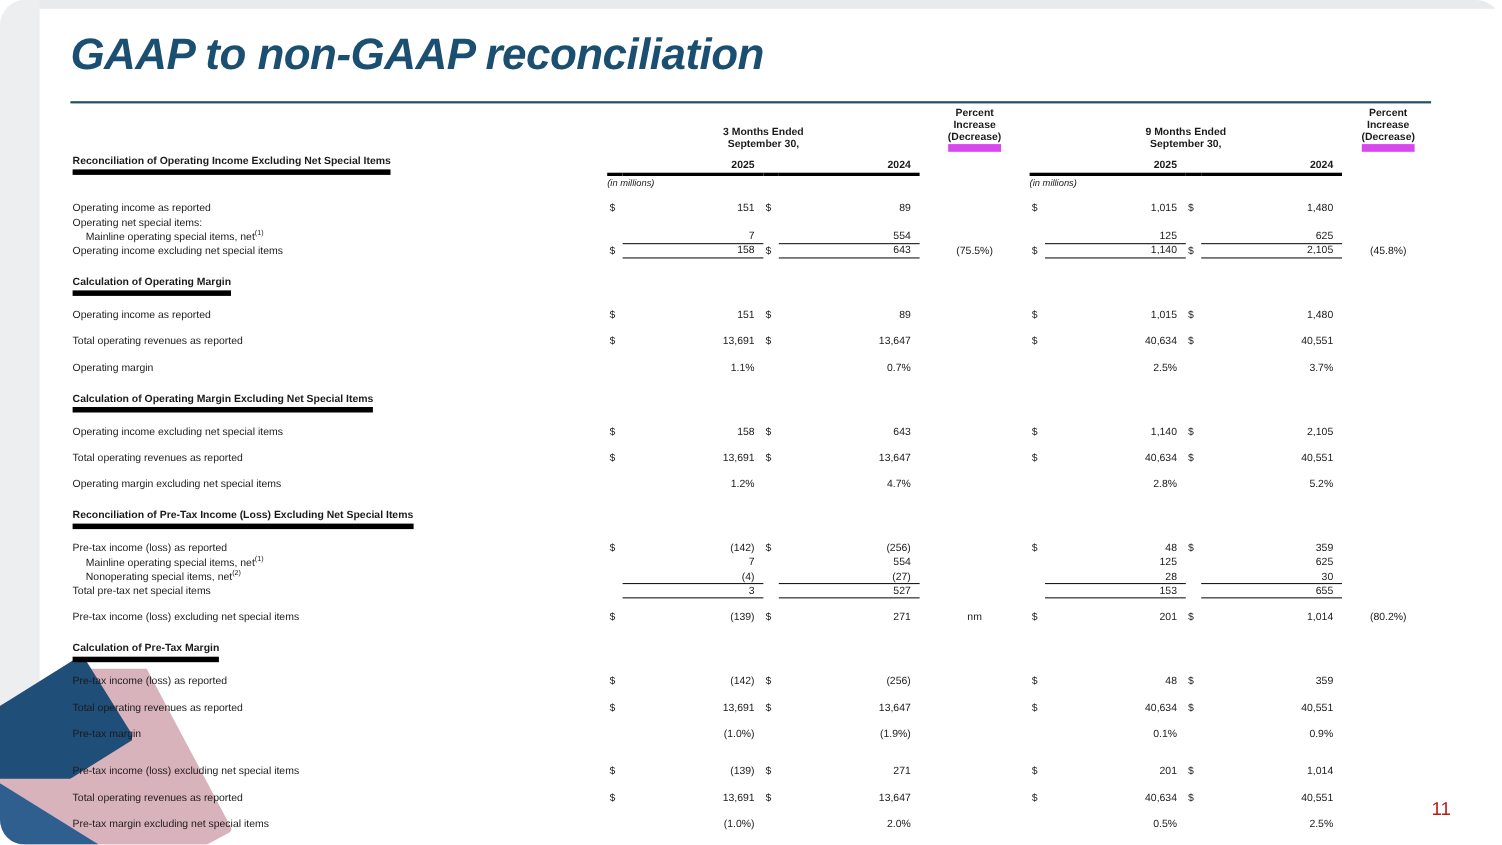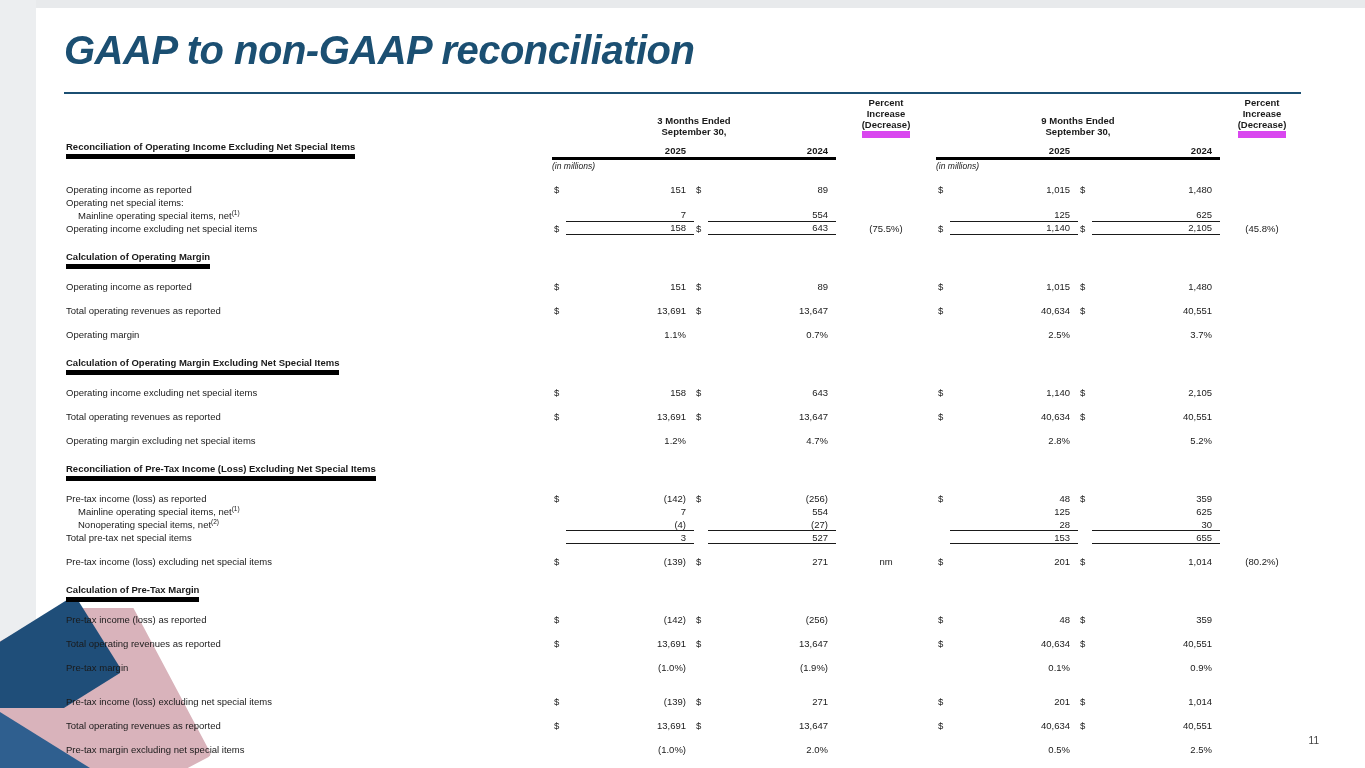--- a/index.html
+++ b/index.html
@@ -13,20 +13,21 @@
     font-family: "Liberation Sans", sans-serif;
     overflow: hidden;
     position: relative;
   }
   .slide {
     position: relative;
     width: 1365px;
     height: 768px;
     background: #ffffff;
     overflow: hidden;
+    border-radius: 23px;
   }
   
   .top-band {
     position: absolute;
     top: 0; left: 0;
     width: 1365px;
     height: 8px;
     background: #e8eaec;
   }
   .left-strip {
@@ -173,22 +174,22 @@
     padding-right: 8px !important;
     border-bottom: 3px solid #000000;
   }
   .pct-hdr {
     border-bottom: 7px solid #d946ef;
   }
   .page-num {
     position: absolute;
     right: 46px;
     bottom: 22px;
-    font-size: 10px;
-    color: #404040;
+    font-size: 17px;
+    color: #b91c1c;
   }
 </style>
 </head>
 <body>
 
 <div class="slide">
 
   <div class="top-band"></div>
   <div class="left-strip"></div>
 

